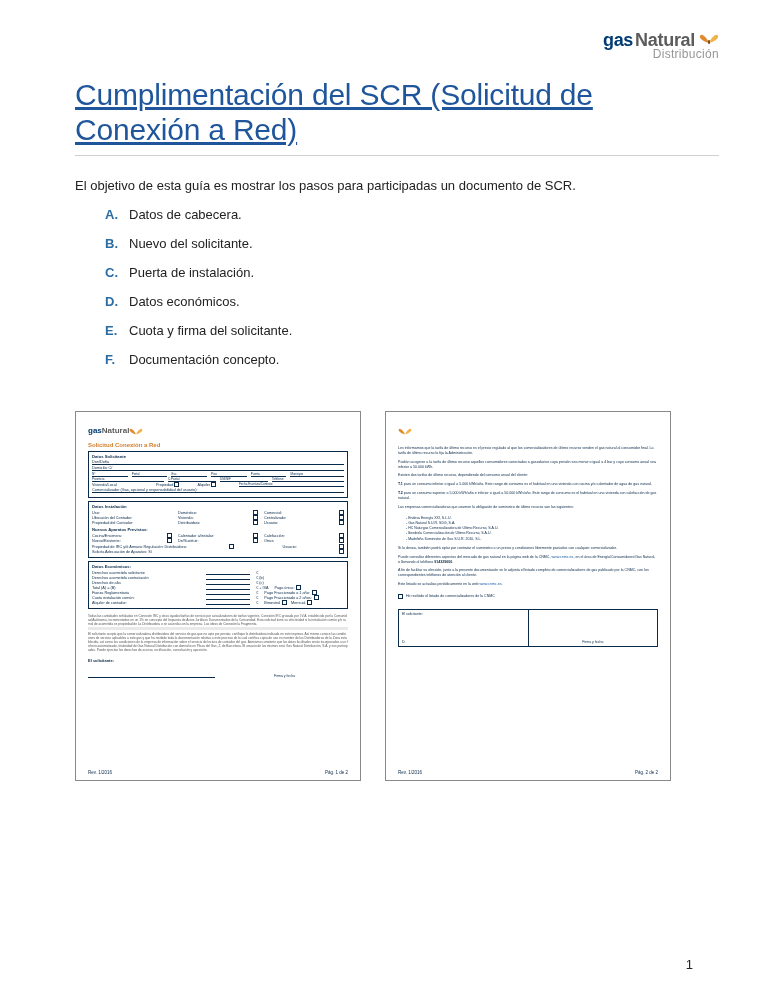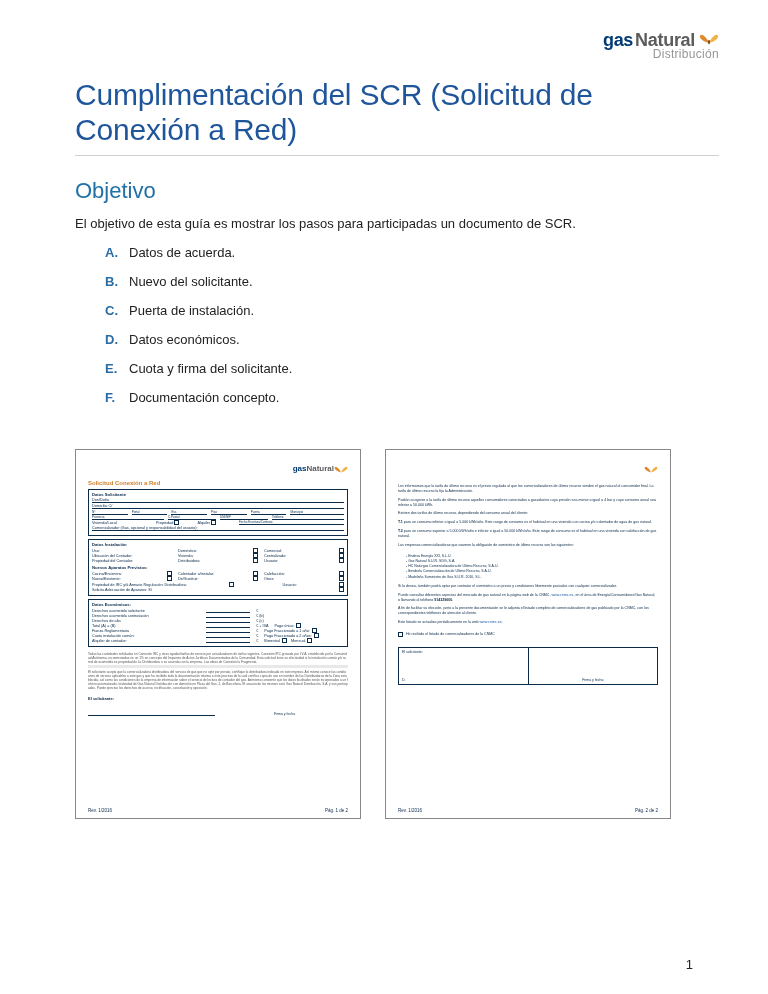--- a/index.html
+++ b/index.html
@@ -56,20 +56,21 @@
       margin-left: 2px;
       margin-bottom: 3px;
     }
     h1.title {
       color: #1f569b;
       font-weight: 400;
       font-size: 30px;
       line-height: 1.15;
       margin: 8px 0 8px 0;
       letter-spacing: -0.2px;
+      text-decoration: underline;
     }
     .hr {
       height: 1px;
       background: #d0d0d0;
       margin: 6px 0 22px 0;
     }
     h2.section {
       color: #2171a6;
       font-weight: 400;
       font-size: 22px;
@@ -112,21 +113,21 @@
       box-sizing: border-box;
       padding: 10px 12px 6px 12px;
       font-size: 4.5px;
       color: #0a2a4a;
       display: flex;
       flex-direction: column;
       position: relative;
     }
     .thumb .mini-logo-row {
       display: flex;
-      justify-content: flex-end;
+      justify-content: flex-start;
       align-items: center;
       height: 16px;
     }
     .thumb .mini-logo {
       font-size: 8px;
       font-weight: 700;
     }
     .thumb .mini-logo .g { color: #003a73; }
     .thumb .mini-logo .n { color: #5c5c5c; }
     .mini-butterfly {
@@ -280,27 +281,26 @@
             </svg>
         </span>
       </div>
       <div class="logo-dist">Distribución</div>
     </div>
   </div>
 
   <h1 class="title">Cumplimentación del SCR (Solicitud de Conexión a Red)</h1>
   <div class="hr"></div>
 
-  <h2 class="section">Objetivo</h2>
   <p class="objective-text">El objetivo de esta guía es mostrar los pasos para participadas un documento de SCR.</p>
 
   <div class="list-items">
     <div class="list-row">
         <span class="list-letter">A.</span>
-        <span>Datos de acuerda.</span>
+        <span>Datos de cabecera.</span>
       </div>
     <div class="list-row">
         <span class="list-letter">B.</span>
         <span>Nuevo del solicitante.</span>
       </div>
     <div class="list-row">
         <span class="list-letter">C.</span>
         <span>Puerta de instalación.</span>
       </div>
     <div class="list-row">

